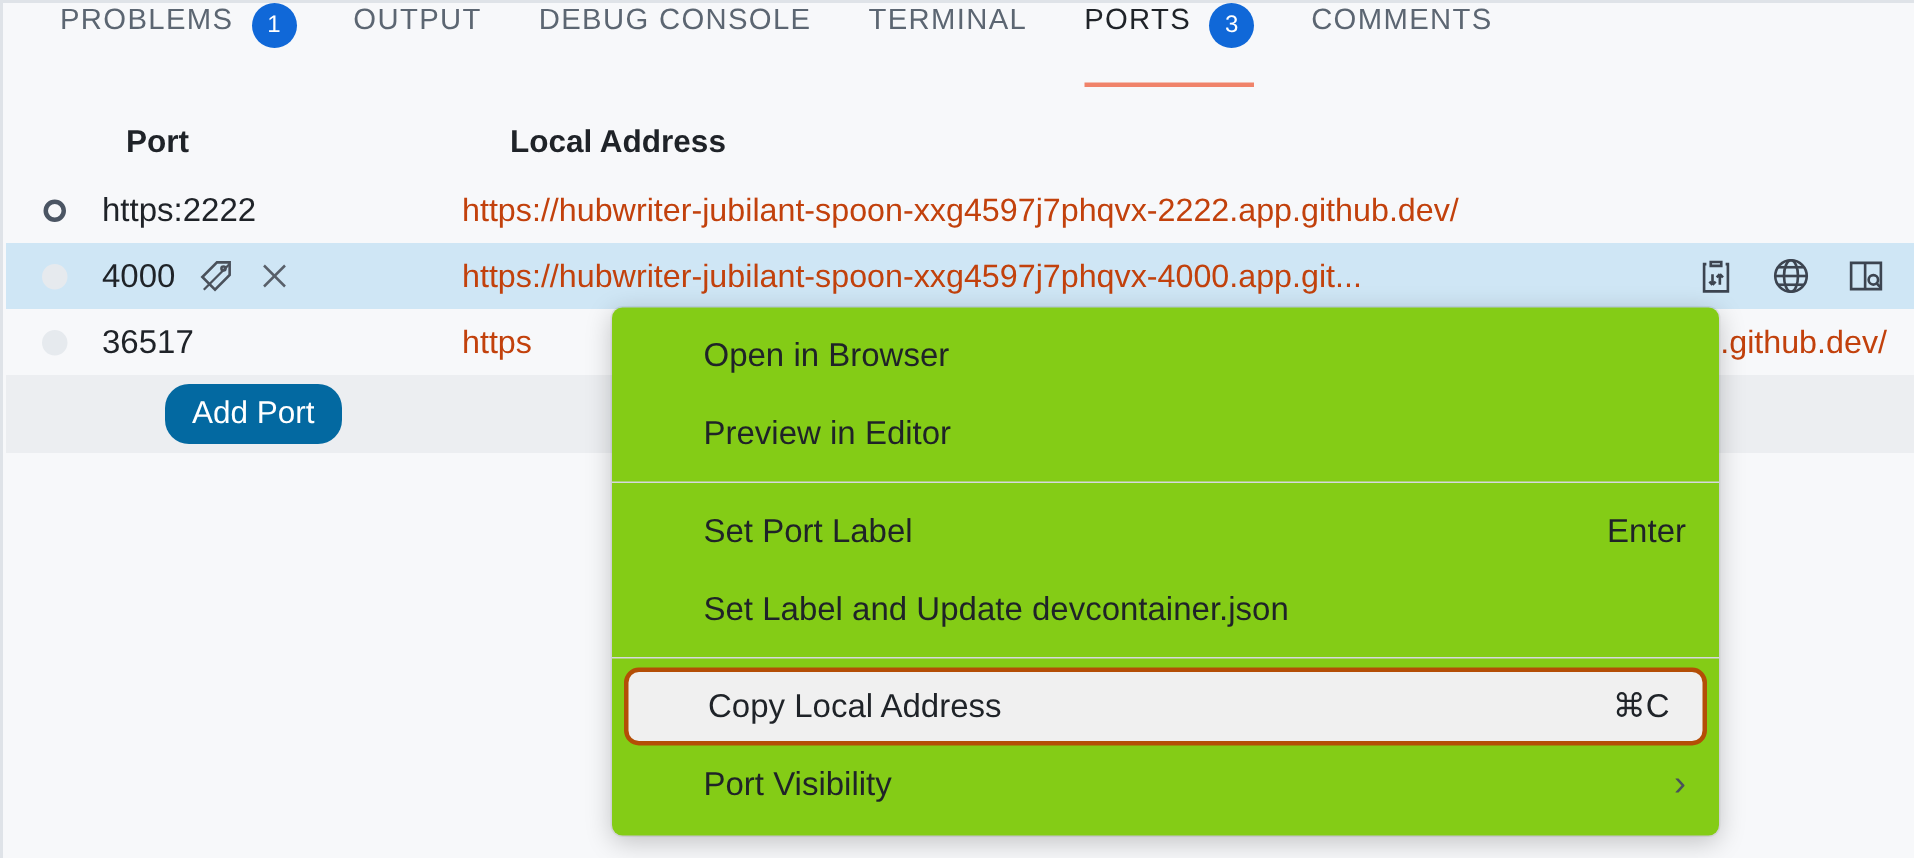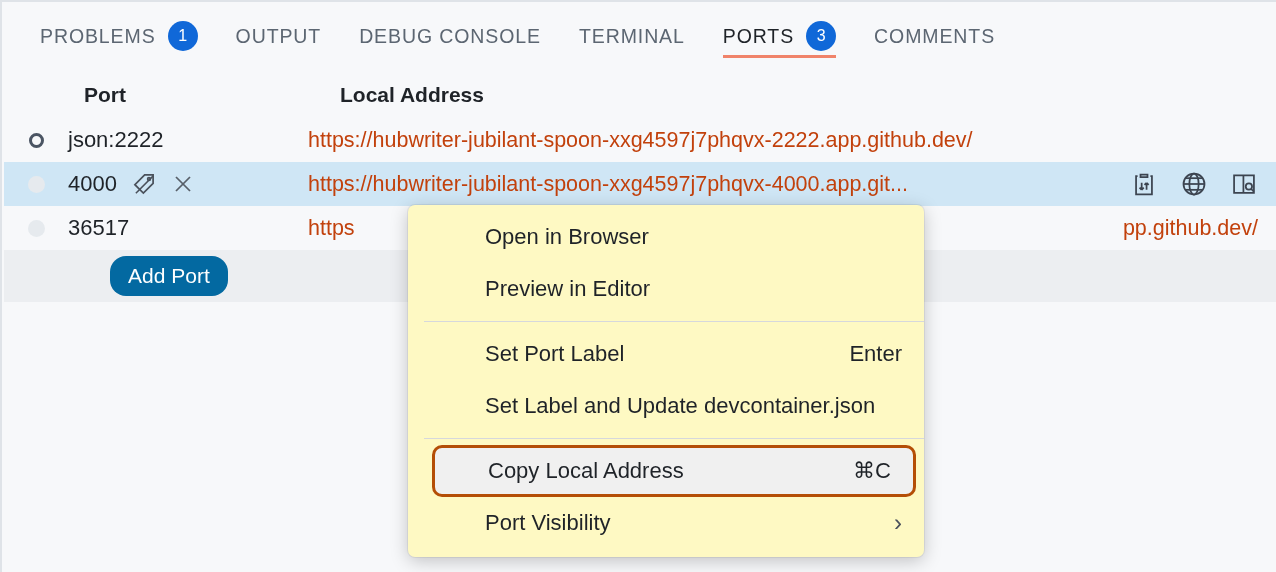--- a/index.html
+++ b/index.html
@@ -39,21 +39,21 @@
     right: 0;
     height: 68px;
     display: flex;
     align-items: center;
     padding-left: 38px;
     box-sizing: border-box;
   }
   .tab {
     position: relative;
     display: flex;
-    align-items: center;
+    align-items: flex-start;
     height: 68px;
     margin-right: 38px;
     cursor: default;
   }
   .tab .tab-label {
     font-size: 19.5px;
     letter-spacing: 0.9px;
     color: #5c6672;
     font-weight: 400;
     white-space: nowrap;
@@ -206,25 +206,25 @@
   .body-fill {
     height: 280px;
     background: #f7f8fa;
   }
 
   
   .ctxmenu {
     position: absolute;
     left: 406px;
     top: 203px;
-    width: 516px;
-    background: #fef9c3;
+    width: 738px;
+    background: #84cc16;
     border-radius: 7px;
     box-shadow: 0 4px 18px rgba(0,0,0,0.22), 0 0 0 1px rgba(0,0,0,0.06);
-    padding: 6px 0 8px 16px;
+    padding: 6px 0 8px 0;
     box-sizing: border-box;
     overflow: hidden;
   }
   .menu-item {
     position: relative;
     height: 52px;
     display: flex;
     align-items: center;
     padding: 0 22px 0 61px;
     box-sizing: border-box;
@@ -302,21 +302,21 @@
         <div class="col-addr">
           <span class="hdr-text">Local Address</span>
         </div>
       </div>
 
       <div class="row">
         <div class="col-status">
           <span class="dot-running"></span>
         </div>
         <div class="col-port">
-          <span class="port-text">json:2222</span>
+          <span class="port-text">https:2222</span>
         </div>
         <div class="col-addr">
           <span class="addr-text">https://hubwriter-jubilant-spoon-xxg4597j7phqvx-2222.app.github.dev/</span>
         </div>
       </div>
 
       <div class="row selected">
         <div class="col-status">
           <span class="dot-idle"></span>
         </div>

